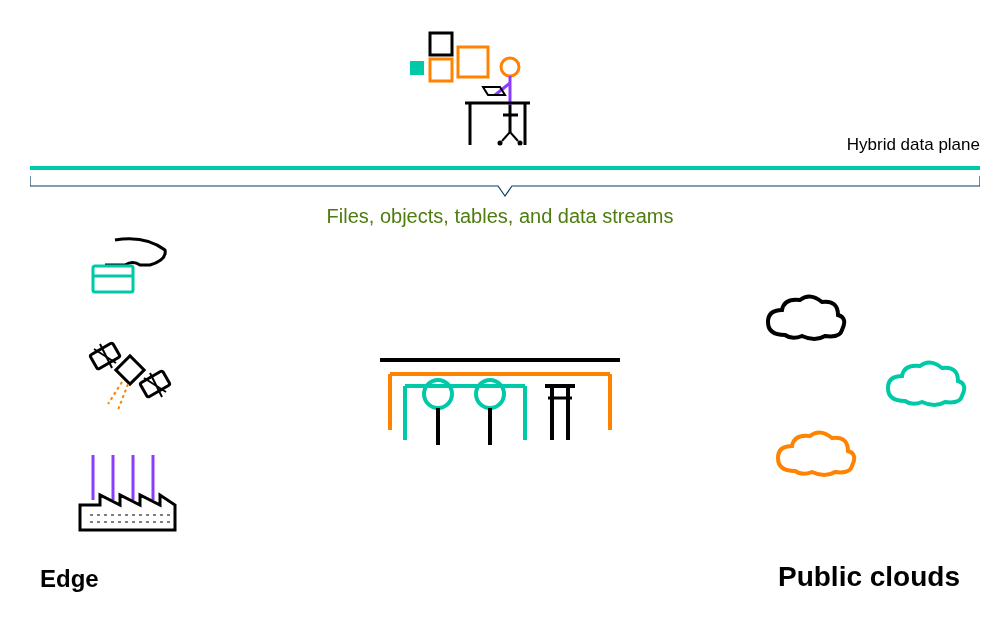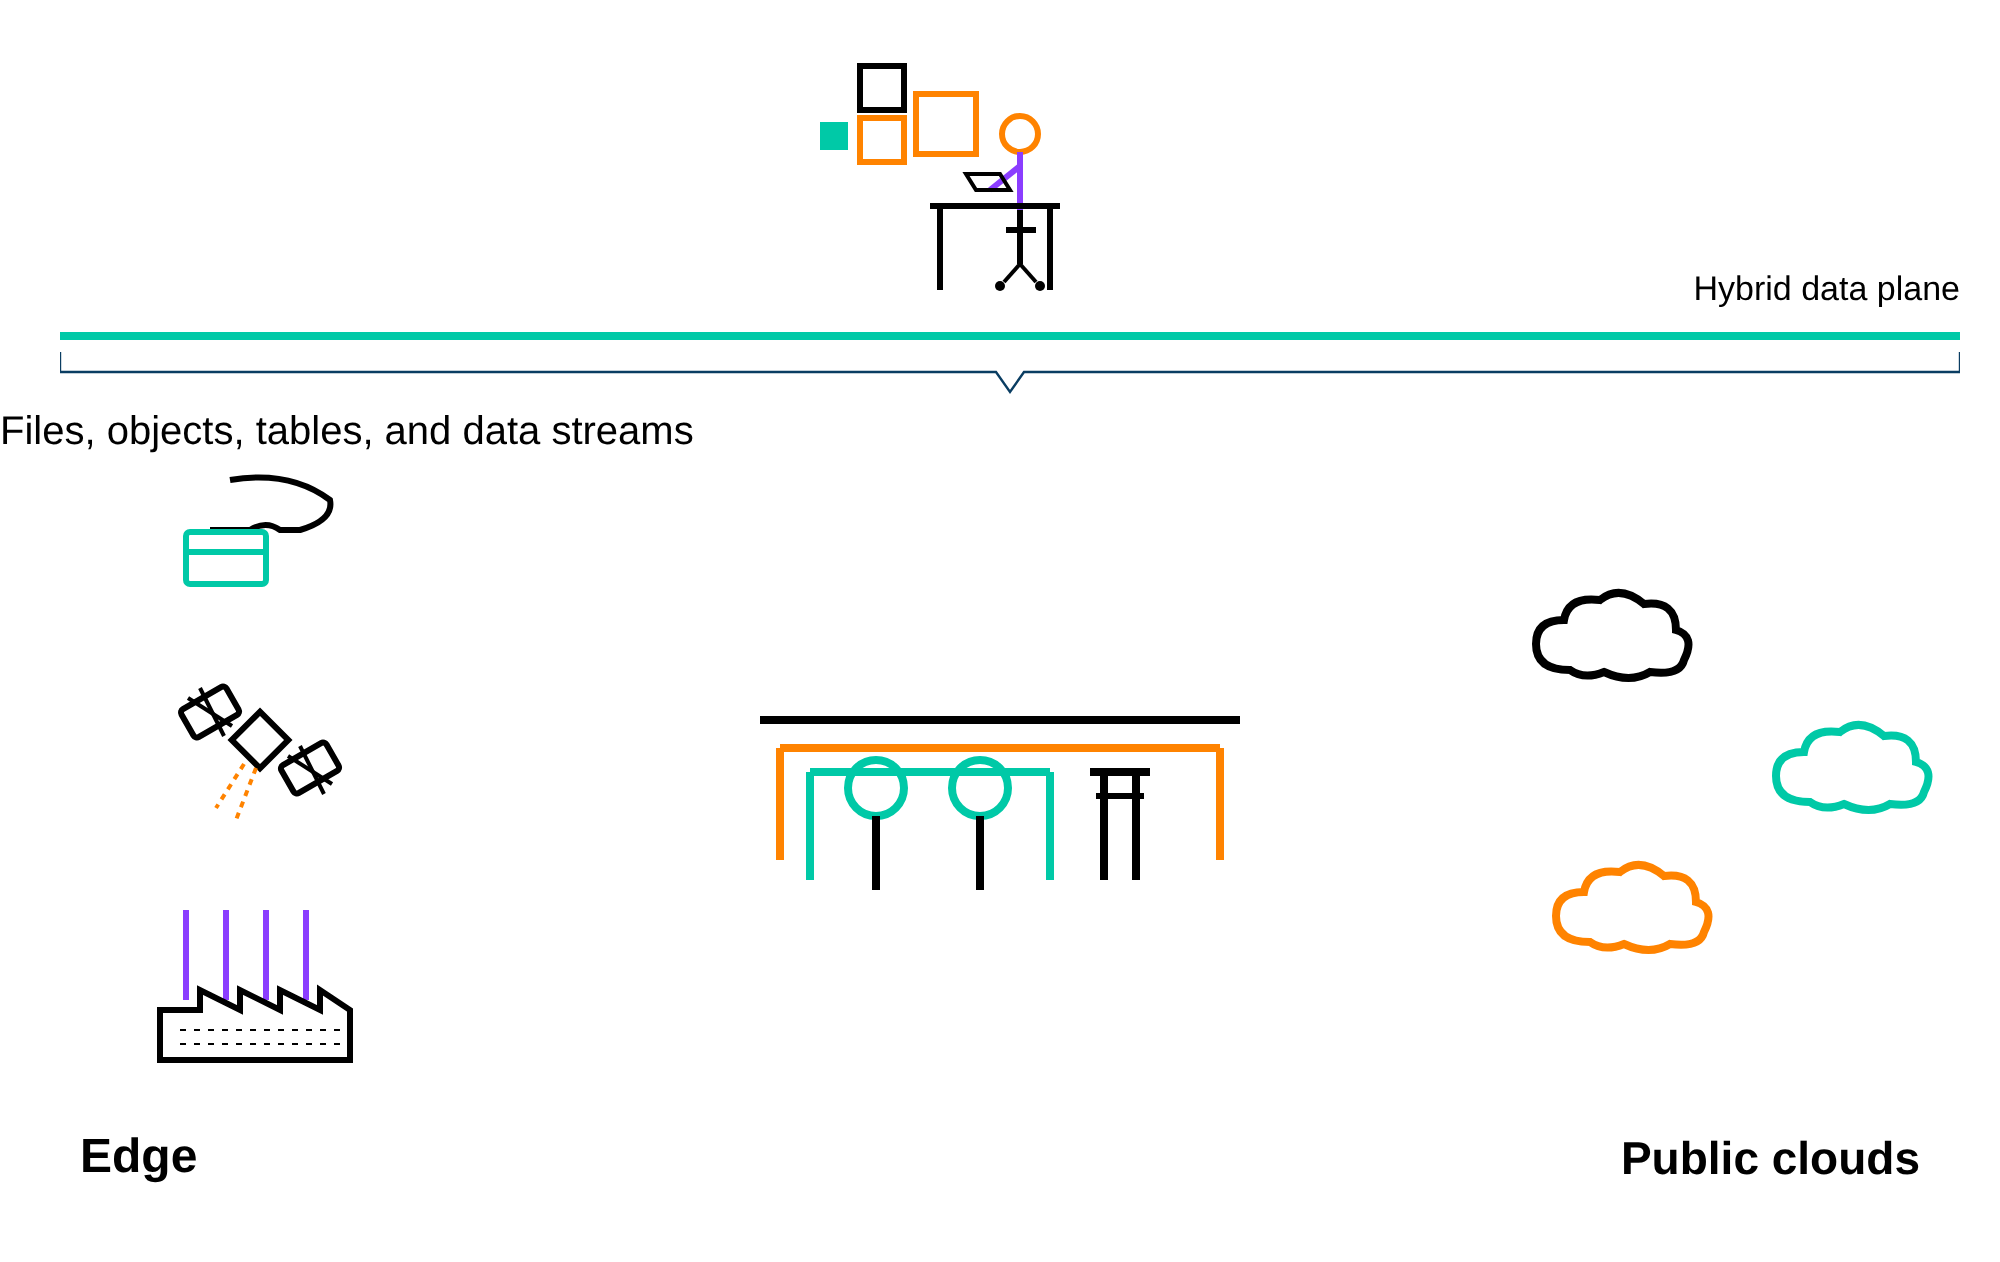--- a/index.html
+++ b/index.html
@@ -43,23 +43,23 @@
       left: 30px;
       right: 20px;
       top: 176px;
       height: 22px;
     }
     .label-files {
       position: absolute;
       left: 0;
       right: 0;
       top: 205px;
-      text-align: left;
+      text-align: center;
       font-size: 20px;
-      color: #000000;
+      color: #4d7c0f;
     }
     .col-left {
       position: absolute;
       left: 30px;
       top: 230px;
       width: 200px;
       display: flex;
       flex-direction: column;
       align-items: center;
       gap: 30px;
@@ -94,21 +94,21 @@
       left: 0; right: 0;
       bottom: 38px;
       text-align: center;
       font-size: 24px;
       font-weight: bold;
     }
     .label-pc {
       position: absolute;
       right: 40px;
       bottom: 38px;
-      font-size: 23px;
+      font-size: 28px;
       font-weight: bold;
     }
     svg { display:block; }
   </style>
 </head>
 <body>
 
 <div class="diagram">
 
   <div class="top-icon">

